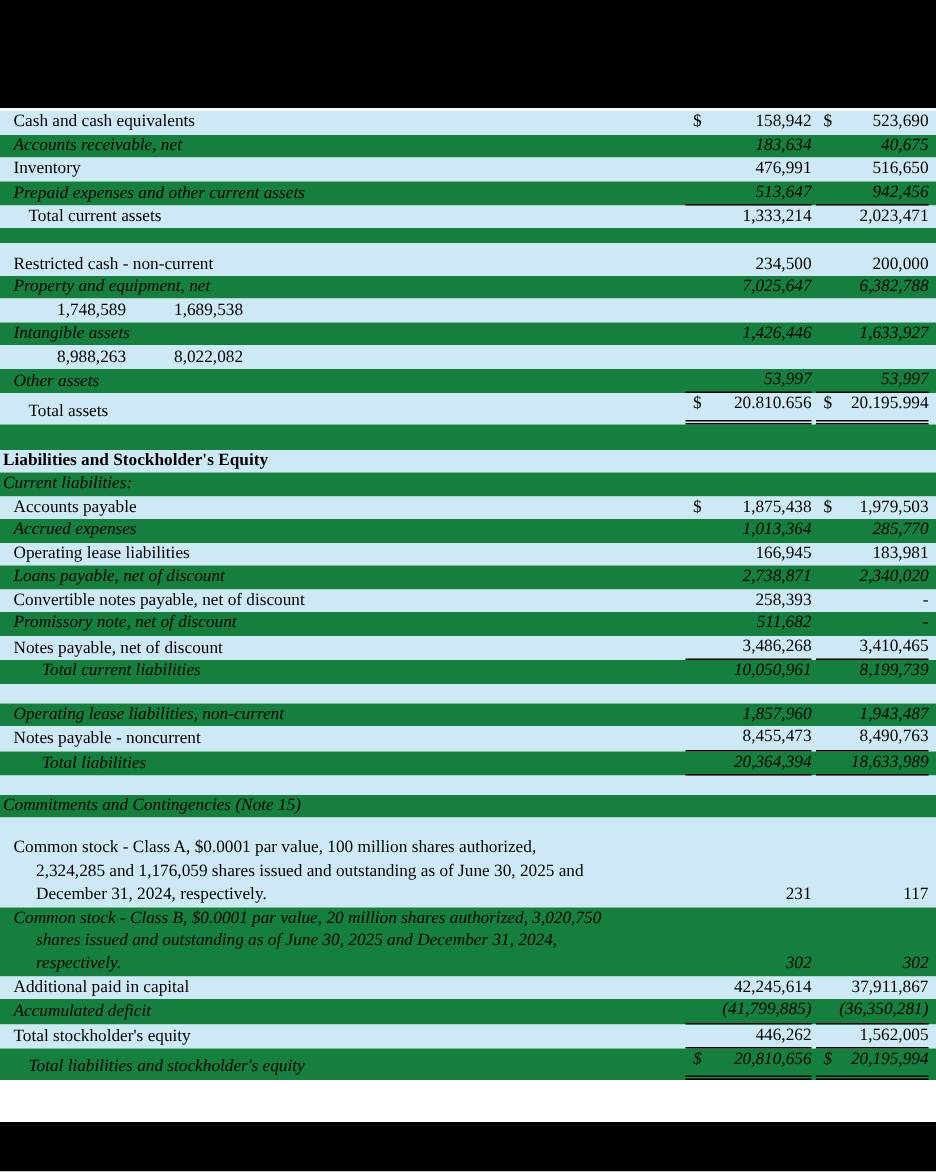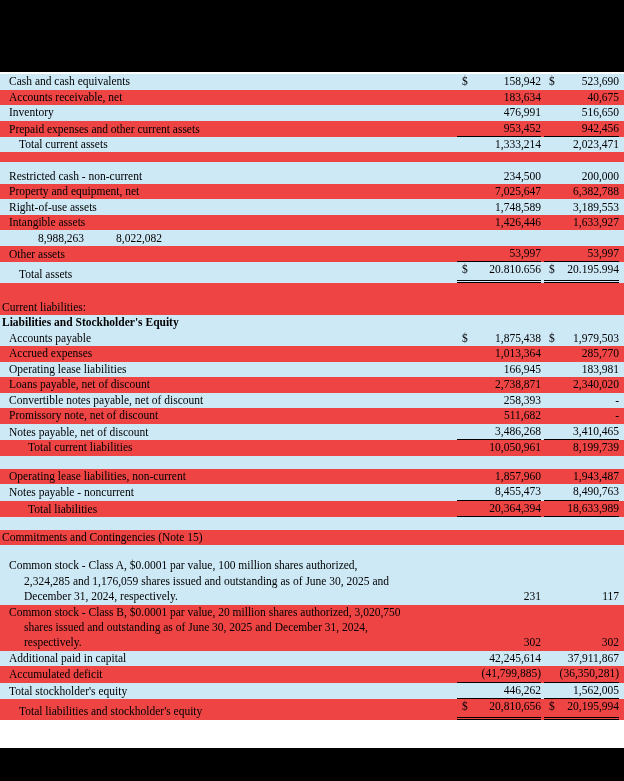--- a/index.html
+++ b/index.html
@@ -18,21 +18,21 @@
   .sheet{position:absolute;top:74px;left:0;width:624px;}
   .row{
     display:flex;
     align-items:flex-end;
     min-height:15.5px;
     line-height:15.4px;
     padding-right:5px;
     box-sizing:border-box;
   }
   .row.b{background:var(--blue,#cde9f6);}
-  .row.w{background:#ef4444;}
+  .row.w{background:#15803d;font-style:italic;}
   .row.gap{min-height:0;padding:0;}
   .label{flex:1;min-width:0;}
   .label.i0{padding-left:2px;}
   .label.i1{padding-left:9px;}
   .label.i2{padding-left:19px;}
   .label.i3{padding-left:28px;}
   .label.bold{font-weight:bold;}
   .label .ln{display:block;}
   .label .ln.cont{padding-left:15px;}
   .cell{
@@ -79,21 +79,21 @@
         <div class="cell c1">
           <span class="v">476,991</span>
         </div>
         <div class="cell c2">
           <span class="v">516,650</span>
         </div>
       </div>
       <div class="row w">
         <div class="label i1">Prepaid expenses and other current assets</div>
         <div class="cell c1 u">
-          <span class="v">953,452</span>
+          <span class="v">513,647</span>
         </div>
         <div class="cell c2 u">
           <span class="v">942,456</span>
         </div>
       </div>
       <div class="row b">
         <div class="label i2">Total current assets</div>
         <div class="cell c1">
           <span class="v">1,333,214</span>
         </div>
@@ -115,26 +115,25 @@
       <div class="row w">
         <div class="label i1">Property and equipment, net</div>
         <div class="cell c1">
           <span class="v">7,025,647</span>
         </div>
         <div class="cell c2">
           <span class="v">6,382,788</span>
         </div>
       </div>
       <div class="row b">
-        <div class="label i1">Right-of-use assets</div>
         <div class="cell c1">
           <span class="v">1,748,589</span>
         </div>
         <div class="cell c2">
-          <span class="v">3,189,553</span>
+          <span class="v">1,689,538</span>
         </div>
       </div>
       <div class="row w">
         <div class="label i1">Intangible assets</div>
         <div class="cell c1">
           <span class="v">1,426,446</span>
         </div>
         <div class="cell c2">
           <span class="v">1,633,927</span>
         </div>
@@ -161,27 +160,27 @@
         <div class="cell c1 uu">
           <span class="d">$</span>
           <span class="v">20.810.656</span>
         </div>
         <div class="cell c2 uu">
           <span class="d">$</span>
           <span class="v">20.195.994</span>
         </div>
       </div>
       <div class="row w gap" style="height: 17px;"></div>
-      <div class="row w">
-        <div class="label i0">Current liabilities:</div>
+      <div class="row b">
+        <div class="label i0 bold">Liabilities and Stockholder's Equity</div>
         <div class="cell c1"></div>
         <div class="cell c2"></div>
       </div>
-      <div class="row b">
-        <div class="label i0 bold">Liabilities and Stockholder's Equity</div>
+      <div class="row w">
+        <div class="label i0">Current liabilities:</div>
         <div class="cell c1"></div>
         <div class="cell c2"></div>
       </div>
       <div class="row b">
         <div class="label i1">Accounts payable</div>
         <div class="cell c1">
           <span class="d">$</span>
           <span class="v">1,875,438</span>
         </div>
         <div class="cell c2">

